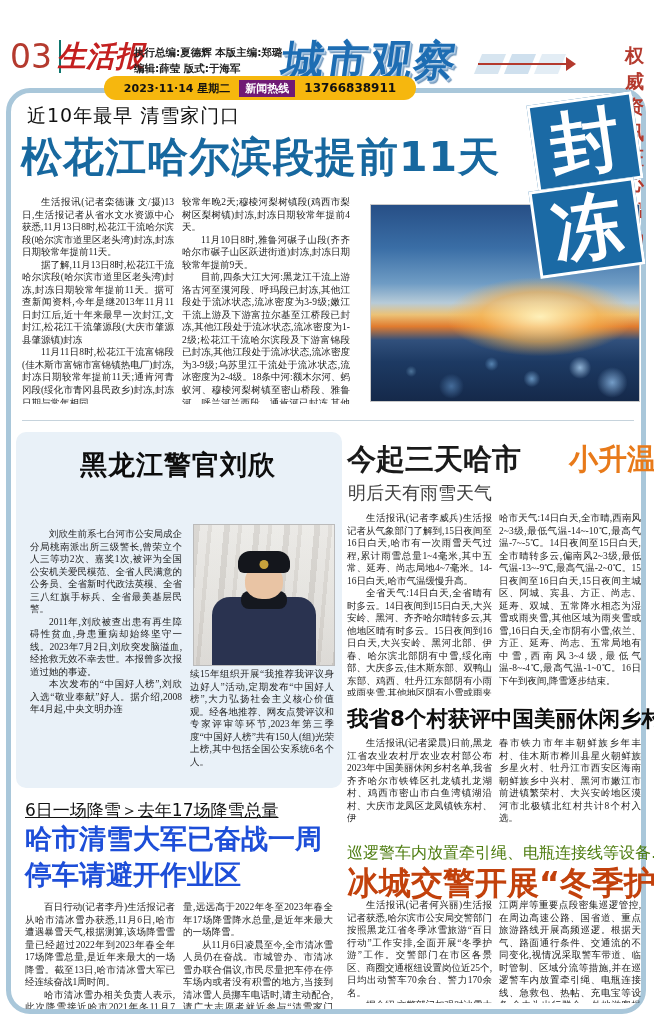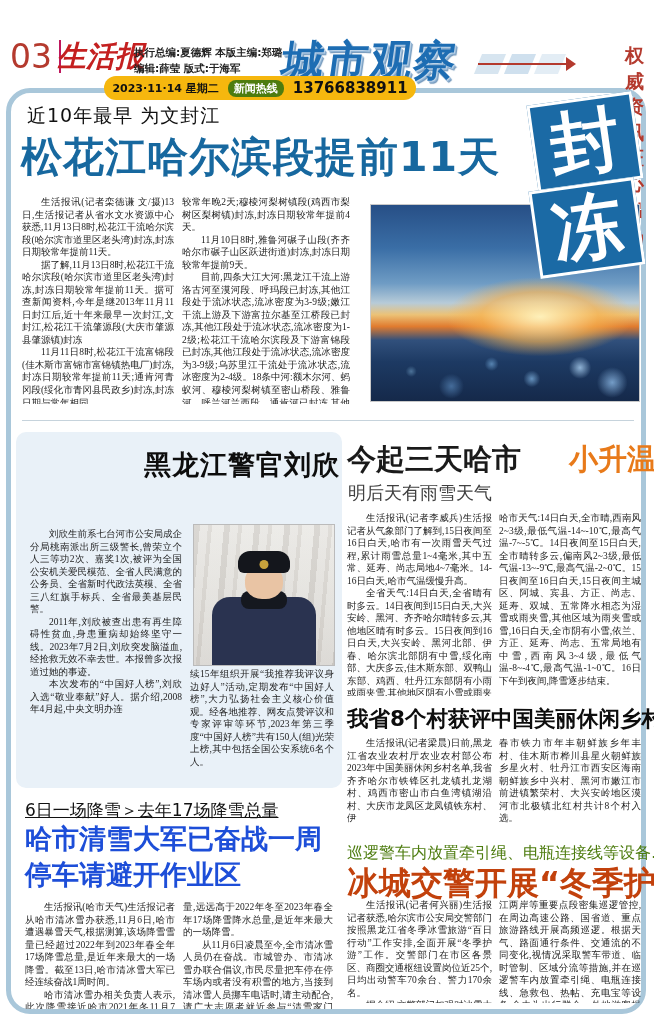--- a/index.html
+++ b/index.html
@@ -3,41 +3,41 @@
 <meta charset="utf-8">
 <style>
   html,body{margin:0;padding:0;}
   body{
     width:654px;height:1024px;position:relative;background:#ffffff;
     font-family:"DejaVu Sans","Liberation Sans",sans-serif;color:#1a1a1a;
     overflow:hidden;
   }
   
   .page-no{position:absolute;left:10px;top:40px;font-size:33px;color:#b43a2e;
-    border-right:2px solid #be185d;padding-right:7px;line-height:1;}
+    border-right:2px solid #0f766e;padding-right:7px;line-height:1;}
   .masthead{position:absolute;left:57px;top:42px;font-size:29px;font-weight:bold;
     font-style:italic;color:#c42020;font-family:"DejaVu Serif","Liberation Serif",serif;line-height:1;}
   .credits{position:absolute;left:134px;top:44px;font-size:10.5px;font-weight:bold;color:#222;line-height:1.55;}
   .section-title{position:absolute;left:282px;top:33px;font-size:42px;font-weight:900;
     color:#1d6db3;transform:skewX(-8deg);letter-spacing:2px;
     text-shadow:1px 1px 0 #bcd3e8,2px 2px 0 #8fb3d4,3px 3px 1px #6f94b8;}
   .arrow-graphic{position:absolute;left:478px;top:52px;width:96px;height:26px;}
   .arrow-graphic .blk{position:absolute;top:2px;width:24px;height:20px;background:#d7e5f0;transform:skewX(-22deg);}
   .arrow-graphic .blk.b2{left:30px;background:#cfe0ee;}
   .arrow-graphic .blk.b3{left:60px;background:#e3edf5;}
   .arrow-graphic .line{position:absolute;left:0;top:11px;width:88px;height:2px;background:#b43a2e;}
   .arrow-graphic .tip{position:absolute;right:-2px;top:5px;width:0;height:0;
     border-left:10px solid #b43a2e;border-top:7px solid transparent;border-bottom:7px solid transparent;}
   .slogan{position:absolute;left:577px;top:43px;font-size:19px;font-weight:900;color:#b43a2e;line-height:1.35;margin-left:48px;}
   .date-bar{position:absolute;left:104px;top:76px;width:312px;height:24px;background:#f6b70e;
     border-radius:12px;display:flex;align-items:center;justify-content:center;gap:9px;z-index:5;}
   .date-bar .date{font-size:11px;font-weight:bold;color:#111;}
-  .hotline-label{background:#4d7c0f;color:#fff;font-size:11px;font-weight:bold;
-    padding:1px 6px;border-radius:8px;}
-  .hotline-num{font-size:15px;font-weight:bold;color:#111;}
+  .hotline-label{background:#701a75;color:#fff;font-size:11px;font-weight:bold;
+    padding:1px 6px;border-radius:0;}
+  .hotline-num{font-size:12px;font-weight:bold;color:#111;}
   
   .frame{position:absolute;left:6px;top:88px;width:630px;height:916px;
     border:5px solid #a9c7da;border-radius:24px;z-index:0;}
   
   .lead-kicker{position:absolute;left:27px;top:103px;font-size:19px;color:#111;letter-spacing:1px;}
   .lead-headline{position:absolute;left:21px;top:130px;font-size:41px;font-weight:900;
     color:#17689f;letter-spacing:1px;white-space:nowrap;}
   .seal{position:absolute;width:100px;height:82px;background:#1b6aa5;border:3px solid #fff;
     display:flex;align-items:center;justify-content:center;color:#fff;font-size:70px;font-weight:900;
     transform:rotate(-8deg);z-index:4;line-height:1;}
@@ -58,21 +58,21 @@
       radial-gradient(circle 16px at 78% 55%, #9cc0e2, transparent 70%),
       radial-gradient(circle 22px at 90% 75%, #7fa9d4, transparent 70%),
       radial-gradient(circle 12px at 60% 70%, #6e9cc8, transparent 70%),
       radial-gradient(circle 10px at 45% 50%, #5d8cba, transparent 70%),
       radial-gradient(circle 18px at 30% 80%, #4a73a2, transparent 70%),
       radial-gradient(circle 8px at 15% 60%, #52799f, transparent 70%);
     opacity:.9;}
   .divider{position:absolute;left:22px;top:420px;width:612px;height:1px;background:#c6d3dc;}
   
   .liu-box{position:absolute;left:16px;top:432px;width:326px;height:356px;background:#e9f1f8;border-radius:10px;}
-  .liu-title{position:absolute;left:16px;top:446px;width:324px;text-align:right;
+  .liu-title{position:absolute;left:16px;top:446px;width:324px;text-align:center;
     font-size:27px;font-weight:900;color:#0d0d0d;line-height:1.4;letter-spacing:1px;}
   .liu-c1{left:30px;top:528px;width:152px;height:252px;}
   .liu-c2{left:190px;top:668px;width:144px;height:112px;}
   .liu-photo{position:absolute;left:193px;top:524px;width:140px;height:140px;border:1px solid #bbb;
     background:linear-gradient(180deg,#ecebe8 0%,#dedcd8 60%,#d2cfcb 100%);overflow:hidden;}
   .liu-photo .trees{position:absolute;inset:0;opacity:.35;
     background:repeating-linear-gradient(95deg,#b9b4ad 0 6px,#e9e7e3 6px 14px,#c8c3bc 14px 18px,#efeeea 18px 30px);}
   .liu-photo .torso{position:absolute;left:50%;bottom:-6px;transform:translateX(-50%);
     width:104px;height:74px;background:#2a3350;border-radius:18px 18px 0 0;}
   .liu-photo .scarf{position:absolute;left:50%;bottom:56px;transform:translateX(-50%);
@@ -124,21 +124,21 @@
 <div class="slogan">
   <div>权威资讯</div>
   <div>匠心出品</div>
 </div>
 <div class="date-bar">
   <span class="date">2023·11·14 星期二</span>
   <span class="hotline-label">新闻热线</span>
   <span class="hotline-num">13766838911</span>
 </div>
 
-<div class="lead-kicker">近10年最早 为文封江</div>
+<div class="lead-kicker">近10年最早 清雪家门口</div>
 <div class="lead-headline">松花江哈尔滨段提前11天</div>
 <div class="seal s1">封</div>
 <div class="seal s2">冻</div>
 <div class="col lead-c1">
     <p>生活报讯(记者栾德谦 文/摄)13日,生活报记者从省水文水资源中心获悉,11月13日8时,松花江干流哈尔滨段(哈尔滨市道里区老头湾)封冻,封冻日期较常年提前11天。</p>
     <p>据了解,11月13日8时,松花江干流哈尔滨段(哈尔滨市道里区老头湾)封冻,封冻日期较常年提前11天。据可查新闻资料,今年是继2013年11月11日封江后,近十年来最早一次封江,文封江,松花江干流肇源段(大庆市肇源县肇源镇)封冻</p>
     <p>11月11日8时,松花江干流富锦段(佳木斯市富锦市富锦镇热电厂)封冻,封冻日期较常年提前11天;通肯河青冈段(绥化市青冈县民政乡)封冻,封冻日期与常年相同</p>
   </div>
 <div class="col lead-c2 cont">
   <p>较常年晚2天;穆棱河梨树镇段(鸡西市梨树区梨树镇)封冻,封冻日期较常年提前4天。</p>
@@ -200,19 +200,19 @@
 <div class="col pat-c2 cont">
   <p>江两岸等重要点段密集巡逻管控,在周边高速公路、国省道、重点旅游路线开展高频巡逻。根据天气、路面通行条件、交通流的不同变化,视情况采取警车带道、临时管制、区域分流等措施,并在巡逻警车内放置牵引绳、电瓶连接线、急救包、热帖、充电宝等设备,全力为出行群众、外地游客提供帮助和救援。对6座以上客车、旅游客车、危化品运输车等车辆逢车必查。</p>
 </div>
 
 <div class="snow-kicker">6日一场降雪＞去年17场降雪总量</div>
 <div class="snow-title">
   <div>哈市清雪大军已奋战一周</div>
   <div>停车请避开作业区</div>
 </div>
 <div class="col snow-c1">
-    <p>生活报讯(哈市天气)生活报记者从哈市清冰雪办获悉,11月6日,哈市遭遇暴雪天气,根据测算,该场降雪雪量已经超过2022年到2023年春全年17场降雪总量,是近年来最大的一场降雪。截至13日,哈市清冰雪大军已经连续奋战1周时间。</p>
+    <p>百日行动(记者李丹)生活报记者从哈市清冰雪办获悉,11月6日,哈市遭遇暴雪天气,根据测算,该场降雪雪量已经超过2022年到2023年春全年17场降雪总量,是近年来最大的一场降雪。截至13日,哈市清冰雪大军已经连续奋战1周时间。</p>
     <p>哈市清冰雪办相关负责人表示,此次降雪接近哈市2021年冬11月7日、8日、9日冻雨历史极端天气降水</p>
   </div>
 <div class="col snow-c2 cont">
   <p>量,远远高于2022年冬至2023年春全年17场降雪降水总量,是近年来最大的一场降雪。</p>
 <p>从11月6日凌晨至今,全市清冰雪人员仍在奋战。市城管办、市清冰雪办联合倡议,市民尽量把车停在停车场内或者没有积雪的地方,当接到清冰雪人员挪车电话时,请主动配合,请广大志愿者就近参与“清雪家门口、志愿保出行”活动。</p>
   </div>
 
 </body></html>

